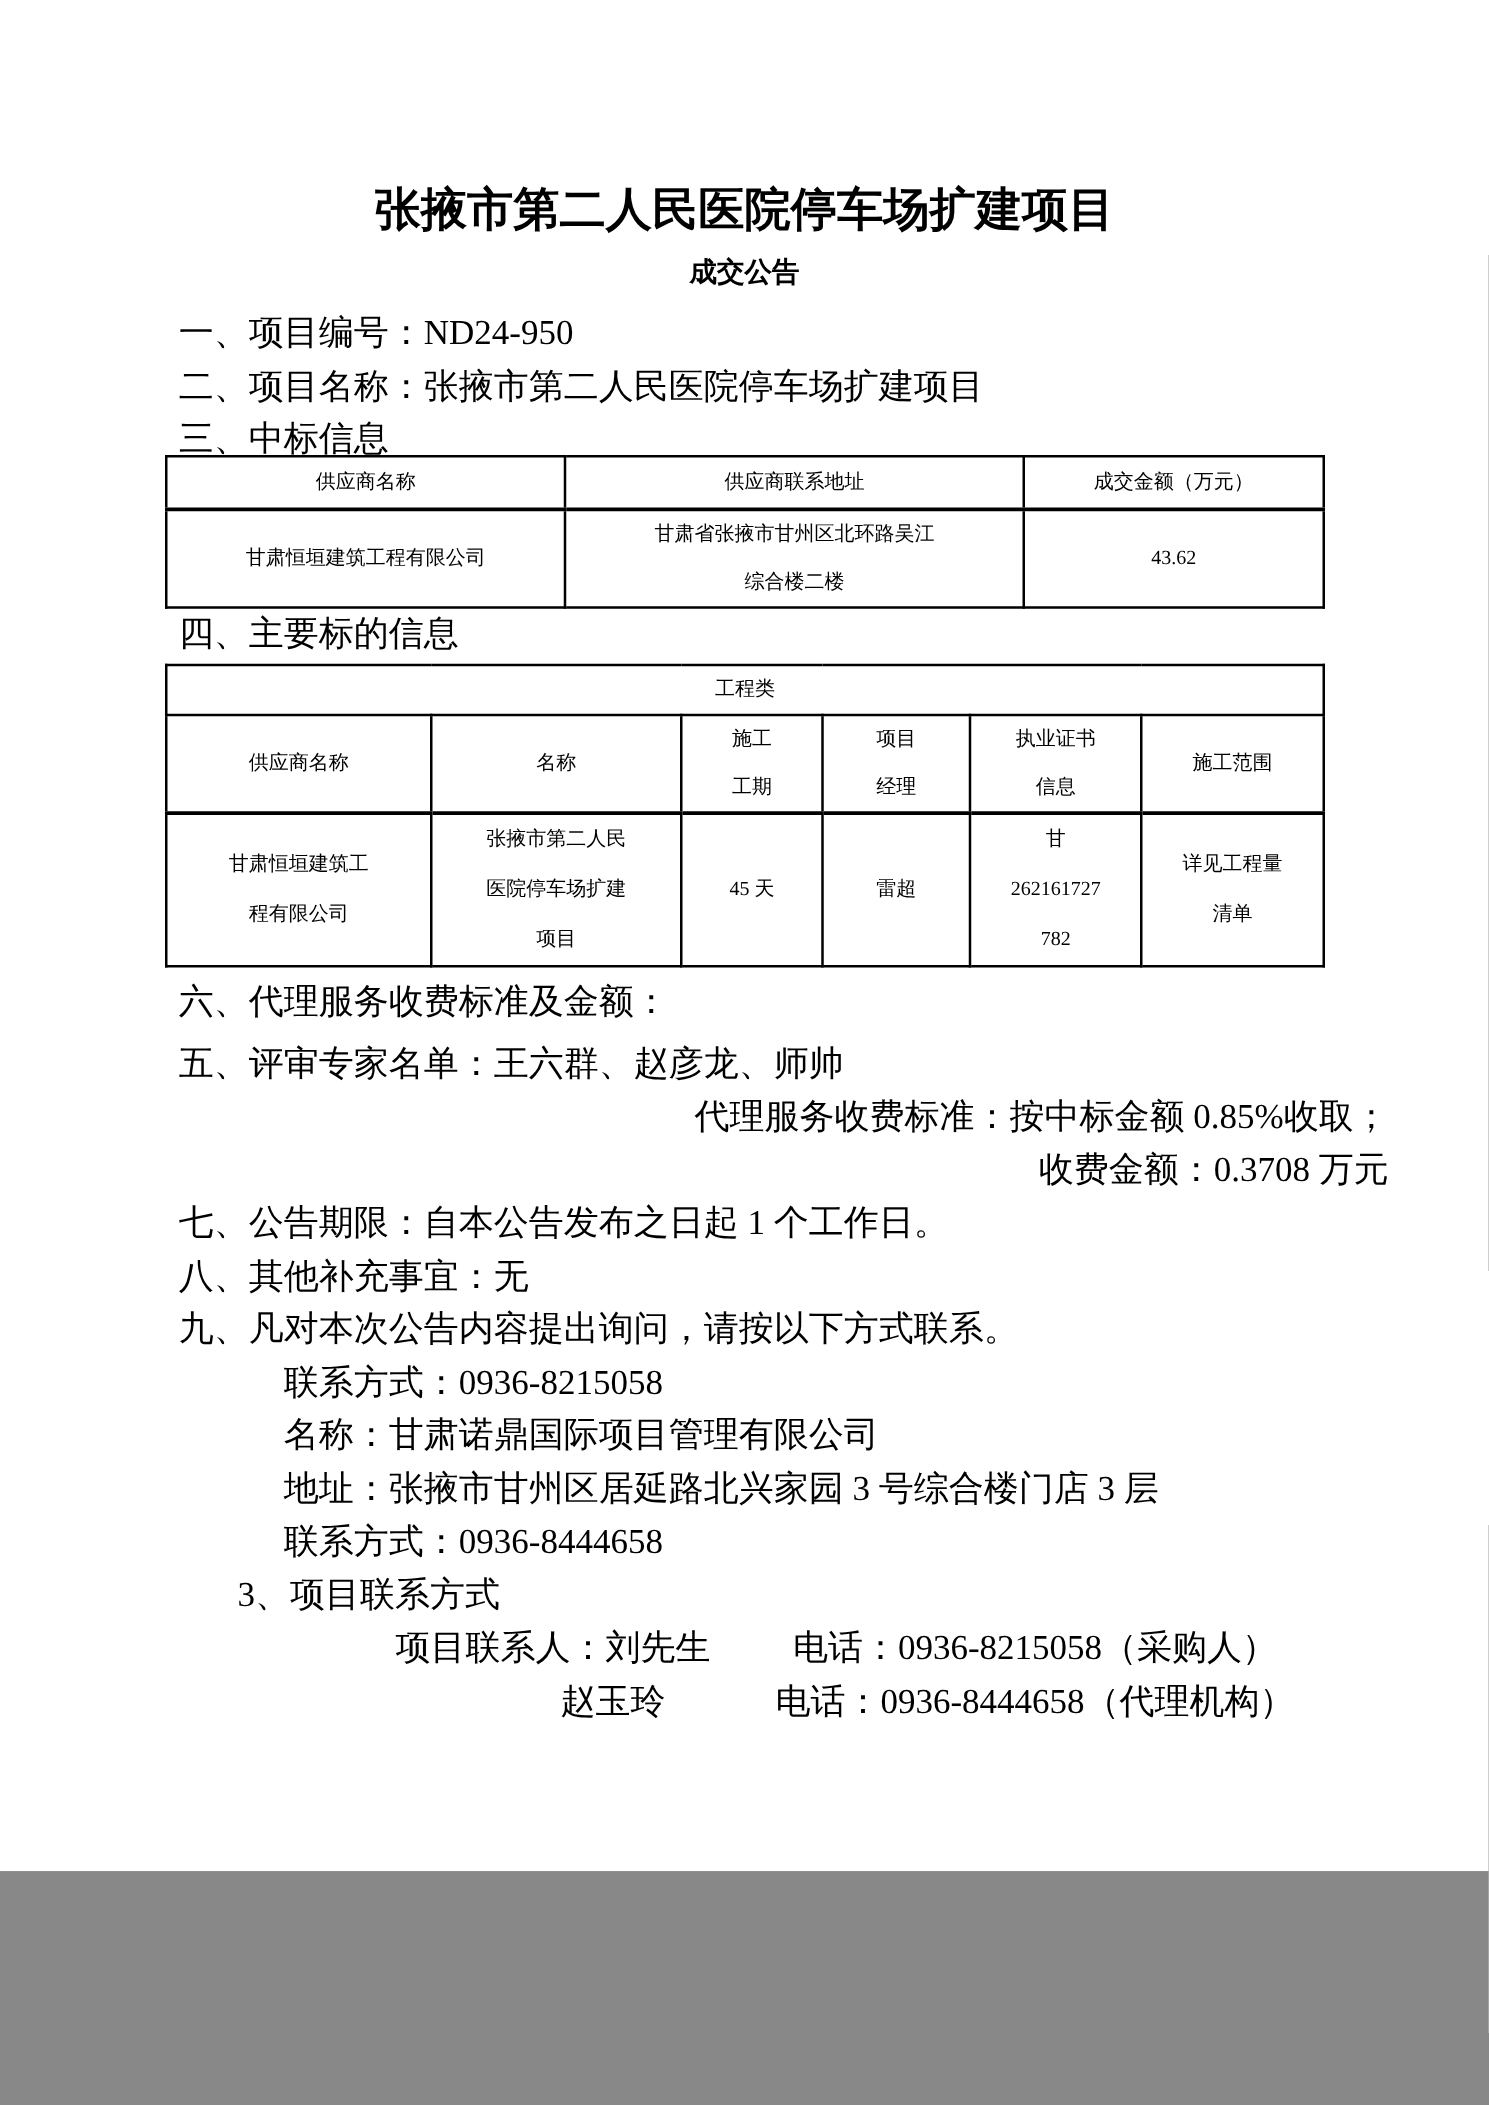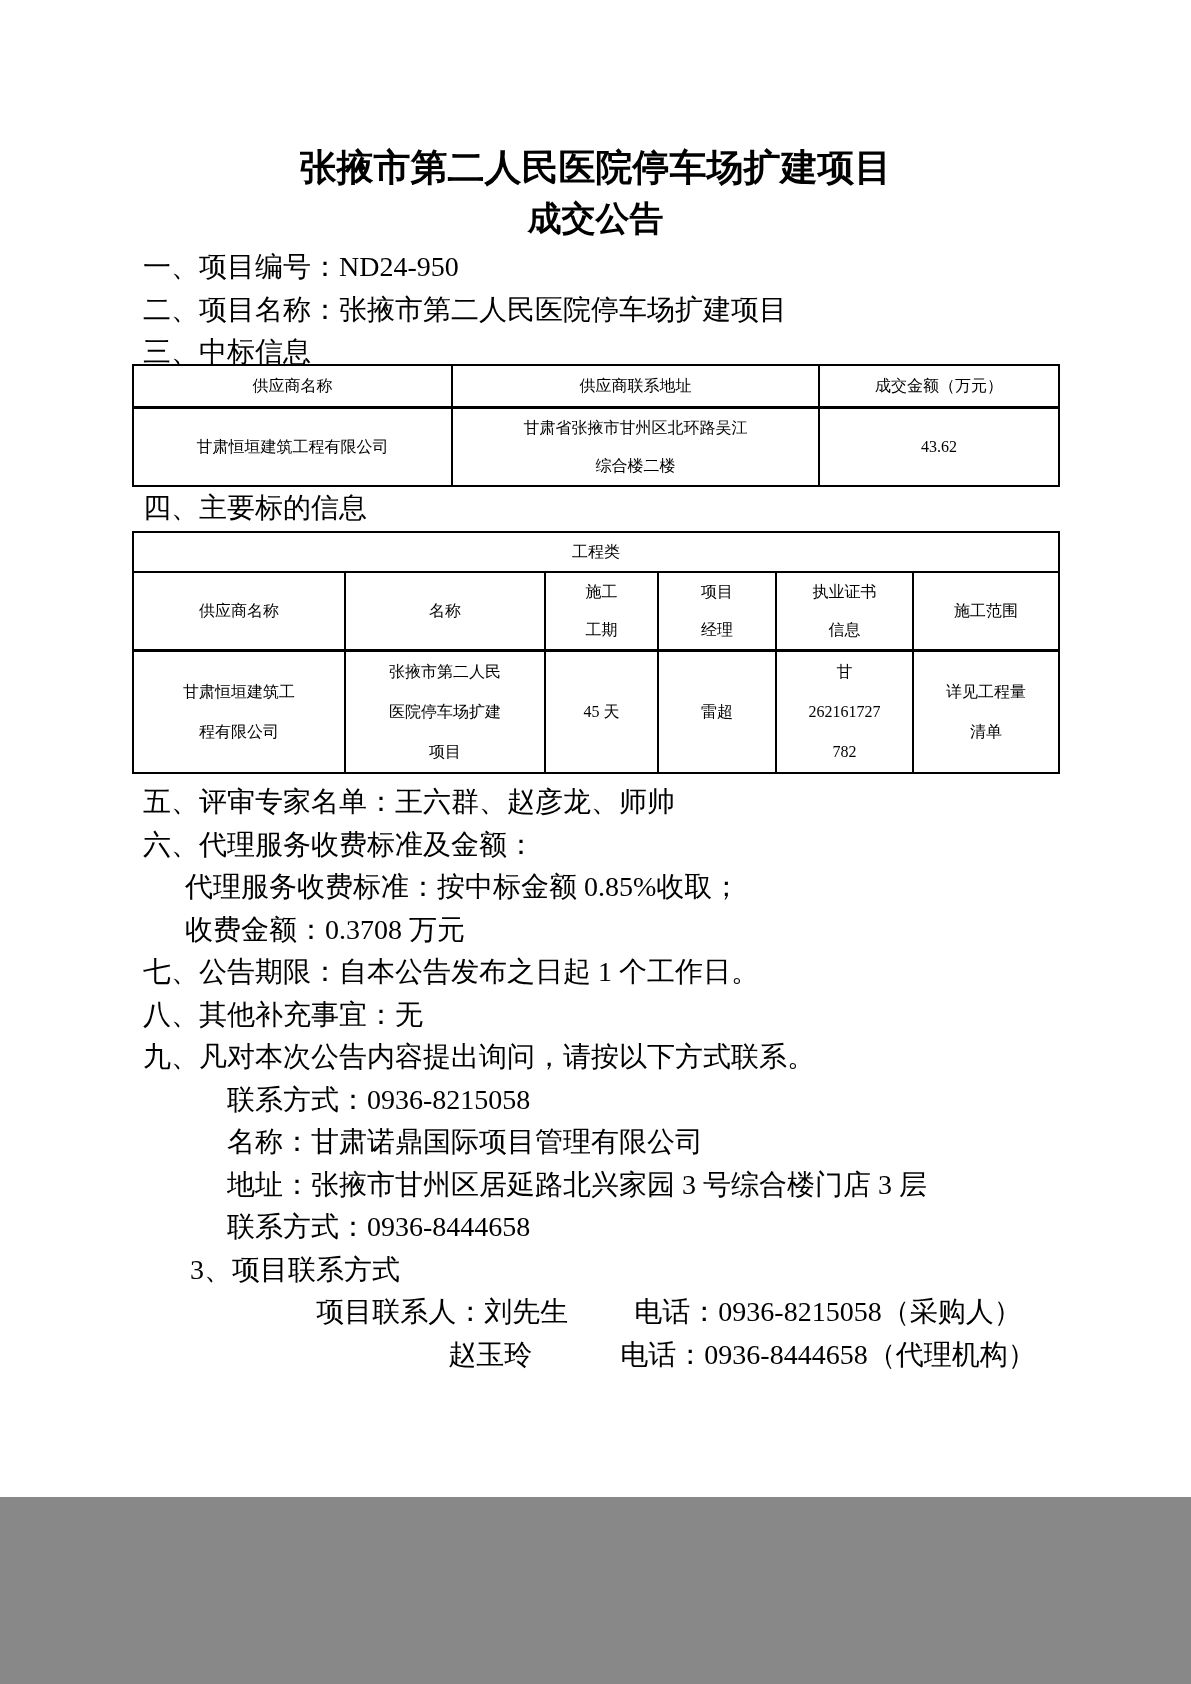--- a/index.html
+++ b/index.html
@@ -19,34 +19,34 @@
     font-family:"Liberation Sans","DejaVu Sans",sans-serif;
     font-weight:bold;
     font-size:37px;
     line-height:44px;
   }
   .subtitle{
     margin-top:8px;
     text-align:center;
     font-family:"Liberation Sans","DejaVu Sans",sans-serif;
     font-weight:bold;
-    font-size:34px;
+    font-size:22px;
     line-height:40px;
   }
   .content{
     margin-top:8px;
     margin-left:132px;
     margin-right:80px;
     font-size:28px;
     line-height:42.5px;
     font-family:Liberation Serif, serif;
   }
   .line{white-space:nowrap;}
   .lvl1{padding-left:11px;}
-  .lvl2{padding-left:53px;}
+  .lvl2{padding-left:53px;text-align:right;}
   .lvl2b{padding-left:58px;}
   .lvl3{padding-left:95px;}
   .flexrow{display:flex;justify-content:center;}
   .c3-label{display:inline-block;width:318px;}
   .c3-name{display:inline-block;width:172px;margin-left:146px;}
   table{
     border-collapse:collapse;
     table-layout:fixed;
     width:926px;
     font-size:16px;
@@ -140,22 +140,22 @@
           <td>雷超</td>
           <td>甘
 262161727
 782</td>
           <td>详见工程量
 清单</td>
         </tr>
       </tbody>
     </table>
 
+    <div class="line lvl1">六、代理服务收费标准及金额：</div>
     <div class="line lvl1" style="margin-top:7px">五、评审专家名单：王六群、赵彦龙、师帅</div>
-    <div class="line lvl1">六、代理服务收费标准及金额：</div>
     <div class="line lvl2">代理服务收费标准：按中标金额 0.85%收取；</div>
     <div class="line lvl2">收费金额：0.3708 万元</div>
     <div class="line lvl1">七、公告期限：自本公告发布之日起 1 个工作日。</div>
     <div class="line lvl1">八、其他补充事宜：无</div>
     <div class="line lvl1">九、凡对本次公告内容提出询问，请按以下方式联系。</div>
 
     <div class="line lvl3">联系方式：0936-8215058</div>
     <div class="line lvl3">名称：甘肃诺鼎国际项目管理有限公司</div>
     <div class="line lvl3">地址：张掖市甘州区居延路北兴家园 3 号综合楼门店 3 层</div>
     <div class="line lvl3">联系方式：0936-8444658</div>

